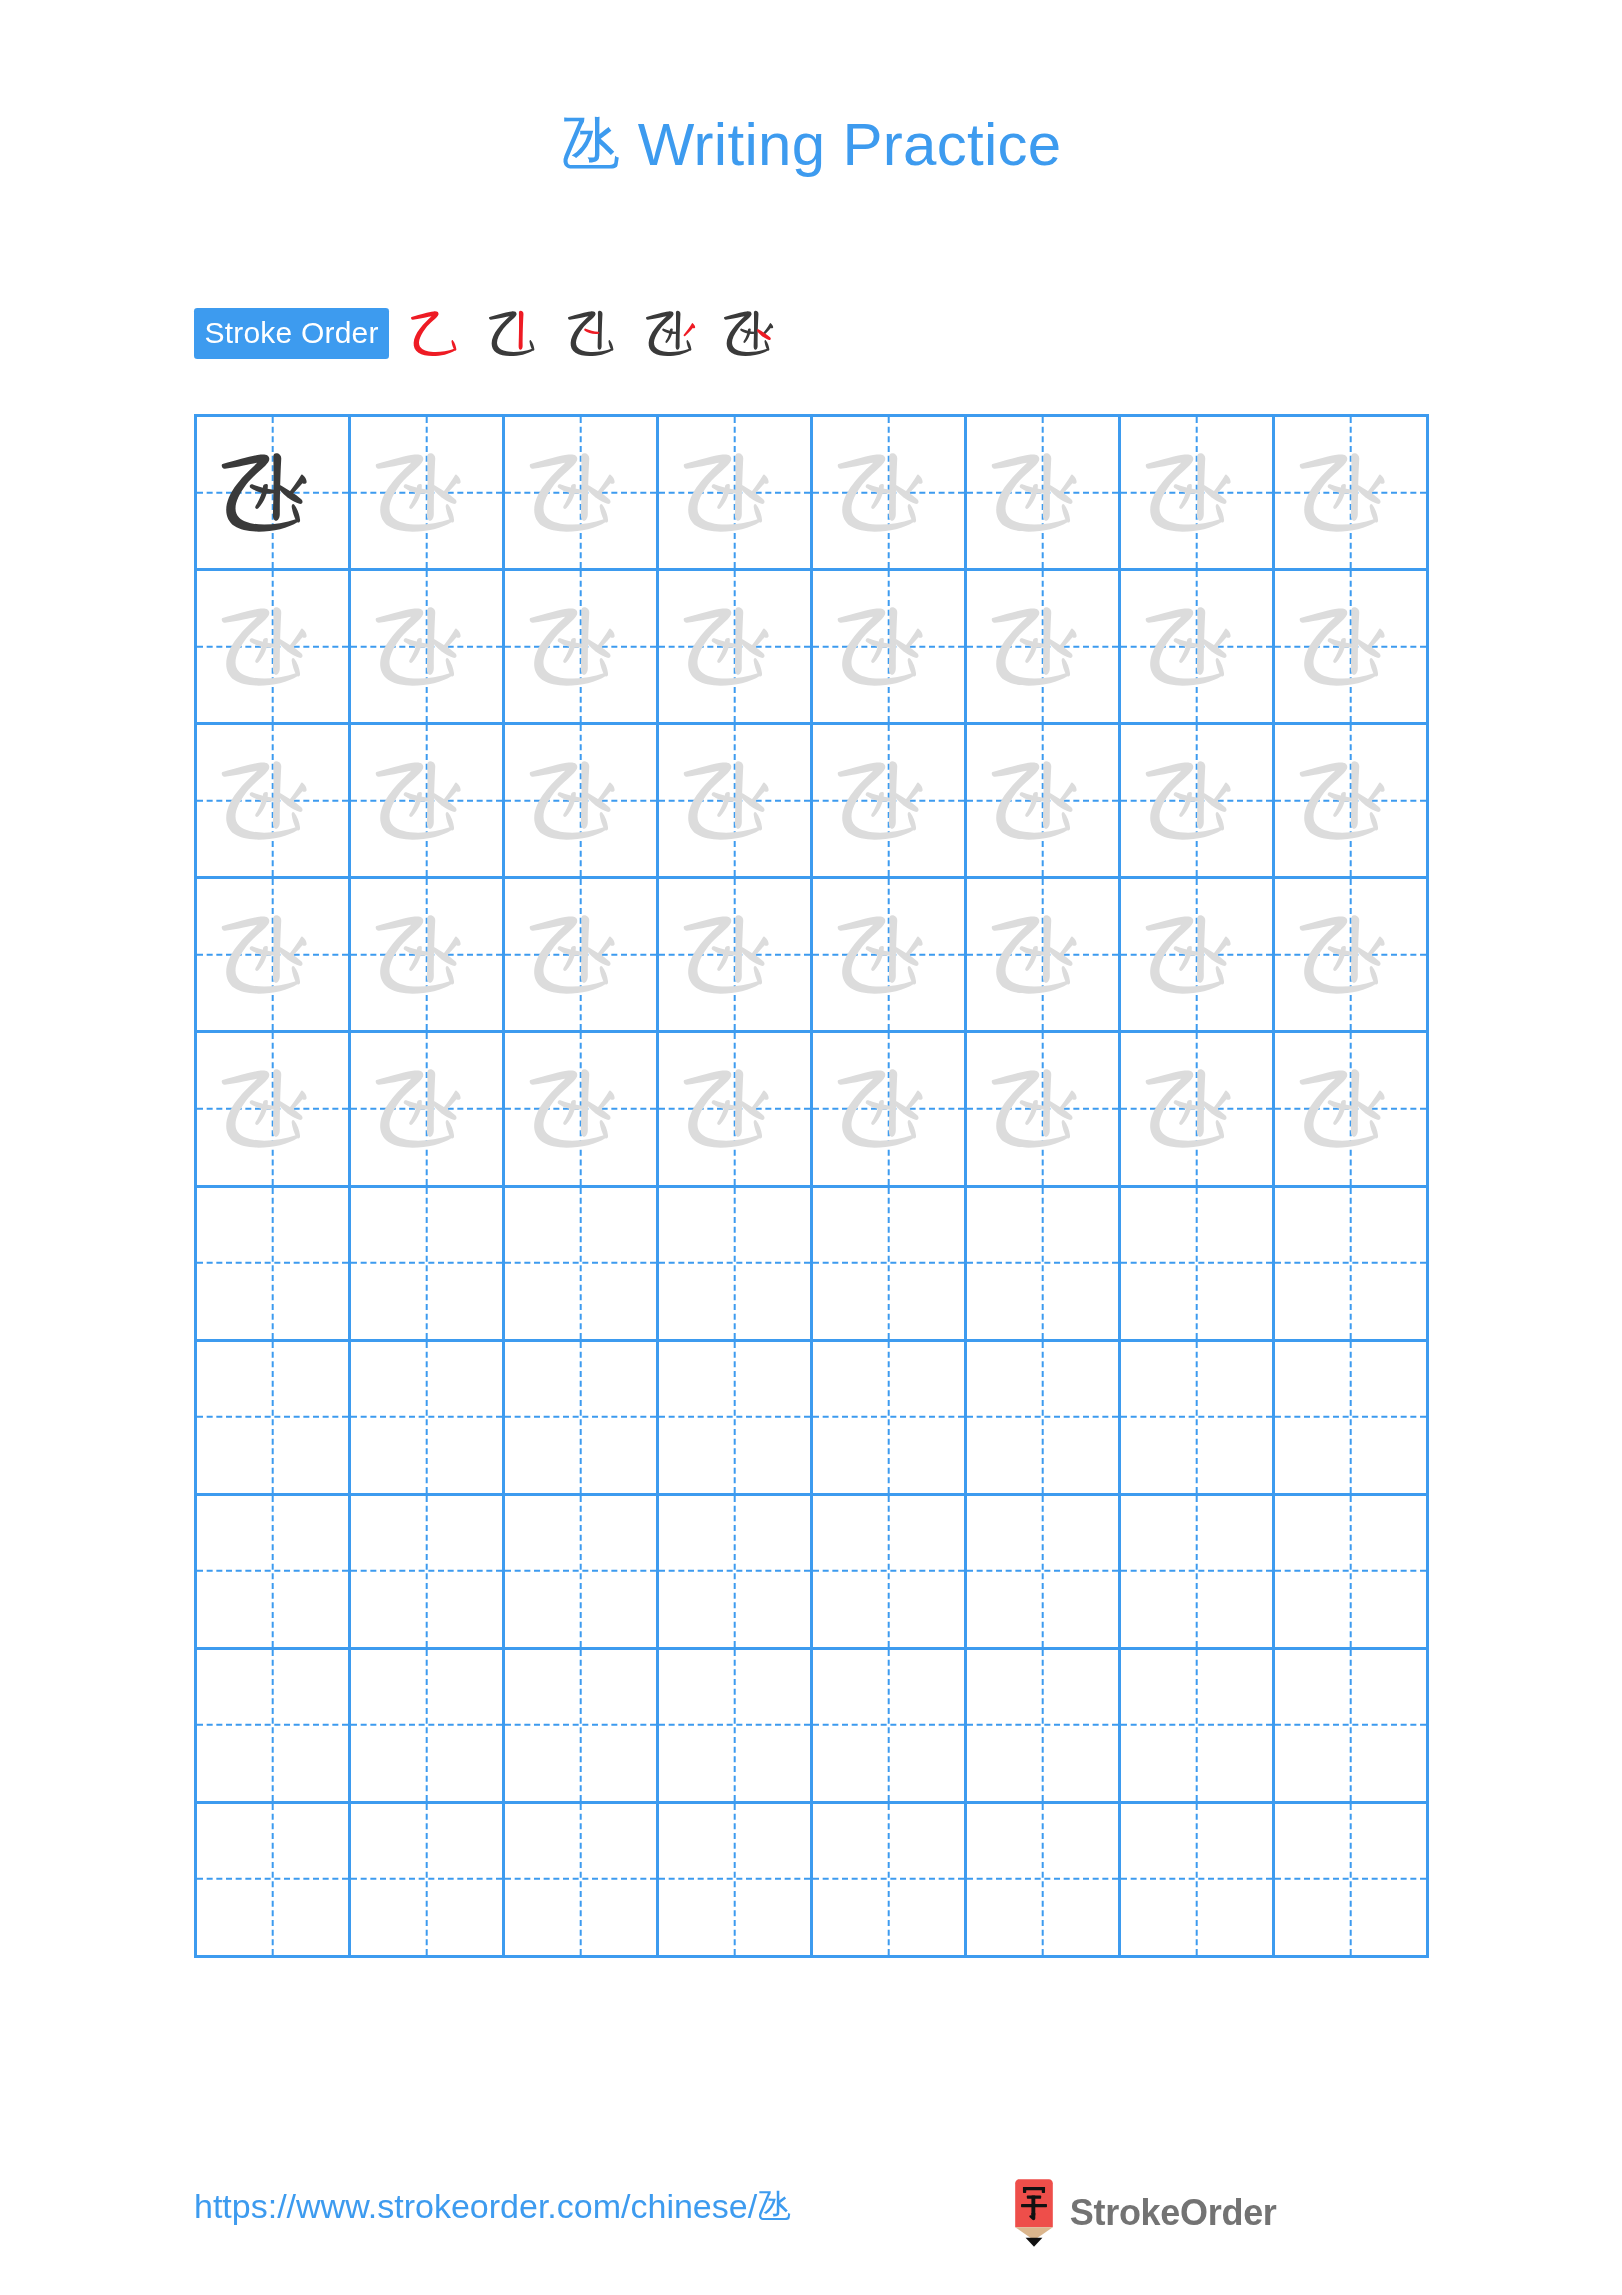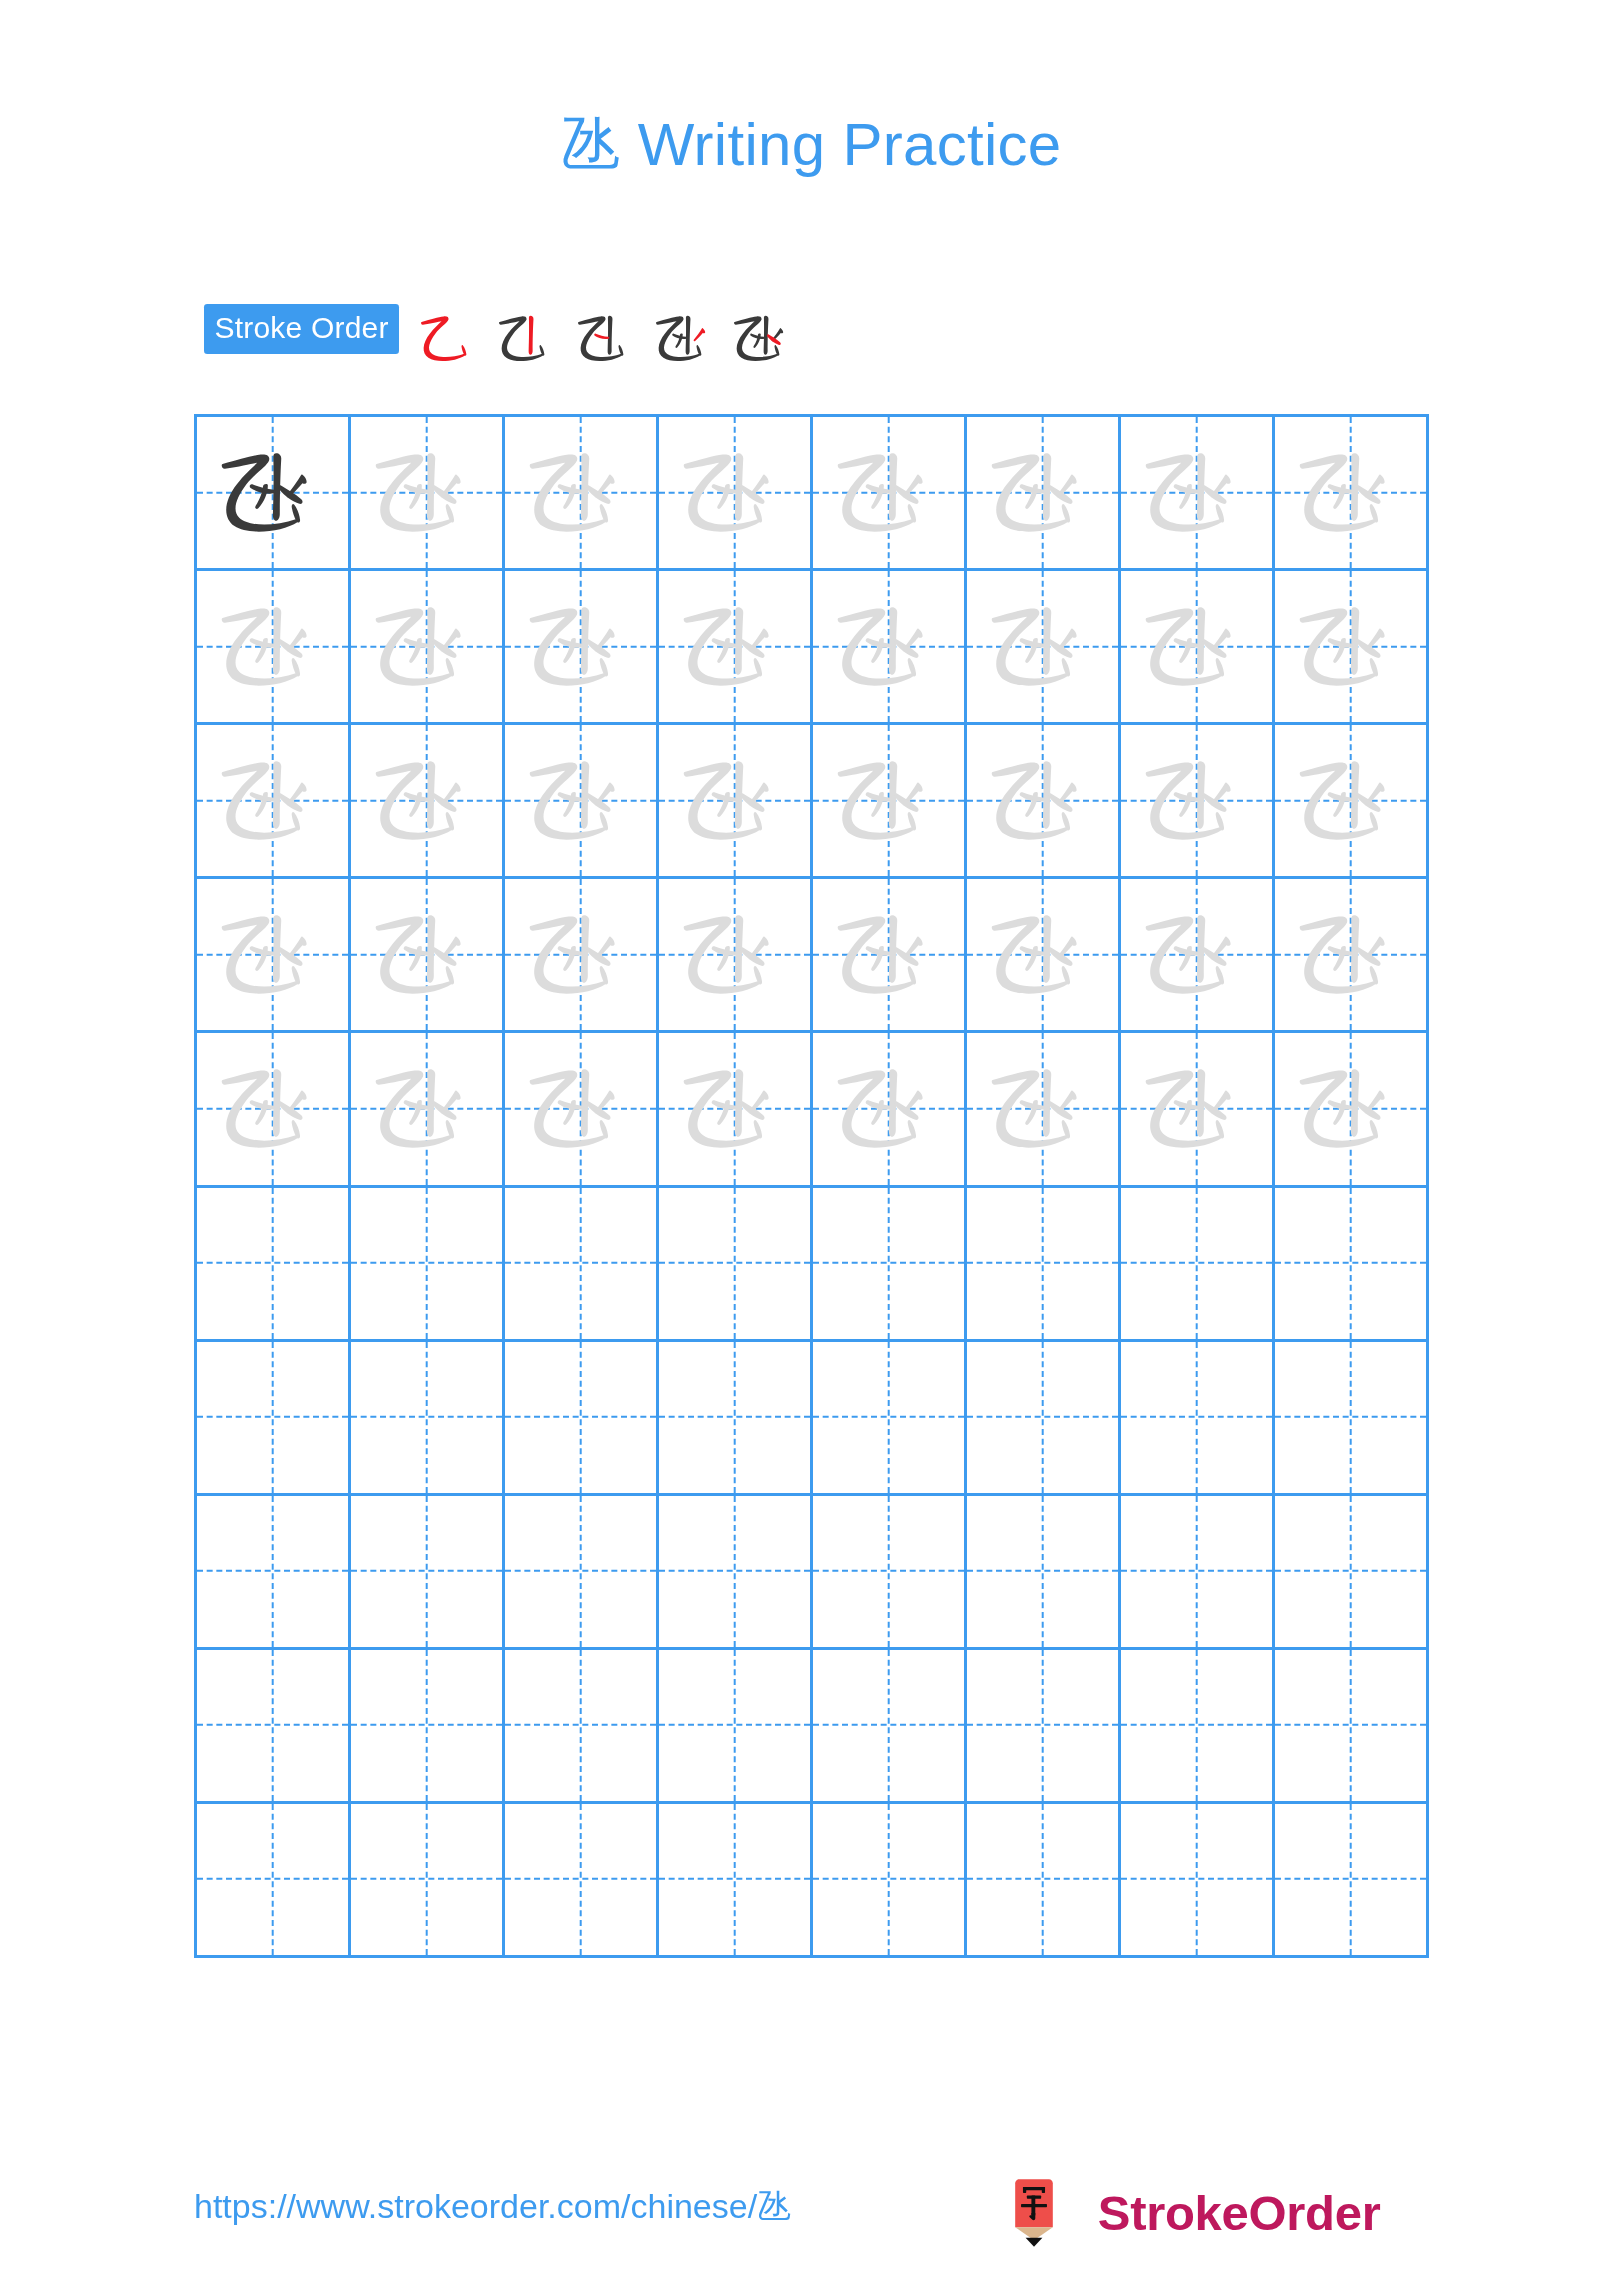--- a/index.html
+++ b/index.html
@@ -30,23 +30,22 @@
     letter-spacing: 0.3px;
     white-space: nowrap;
   }
 
   
   .stroke-order-row {
     position: absolute;
     left: 194px;
     top: 304px;
     display: flex;
-    align-items: flex-start;
+    align-items: center;
     height: 59px;
-    margin-left: 10px;
   }
   .stroke-order-badge {
     background: #3d9bef;
     color: #ffffff;
     font-size: 30px;
     line-height: 1;
     padding: 9.2px 10.5px 11px 10.5px;
     border-radius: 3.3px;
     white-space: nowrap;
     letter-spacing: 0.2px;
@@ -148,26 +147,25 @@
     display: flex;
     align-items: center;
   }
   .brand-logo {
     width: 48px;
     height: 68px;
     margin-right: 11.8px;
     flex: none;
   }
   .brand-name {
-    font-size: 49px;
+    font-size: 36px;
     font-weight: bold;
-    color: #be185d;
+    color: #737373;
     white-space: nowrap;
     letter-spacing: -0.3px;
-    margin-left: 28px;
   }
 </style>
 </head>
 <body>
 
 <div class="title-bar">
   <span class="title-text">氹 Writing Practice</span>
 </div>
 
 <div class="stroke-order-row">

